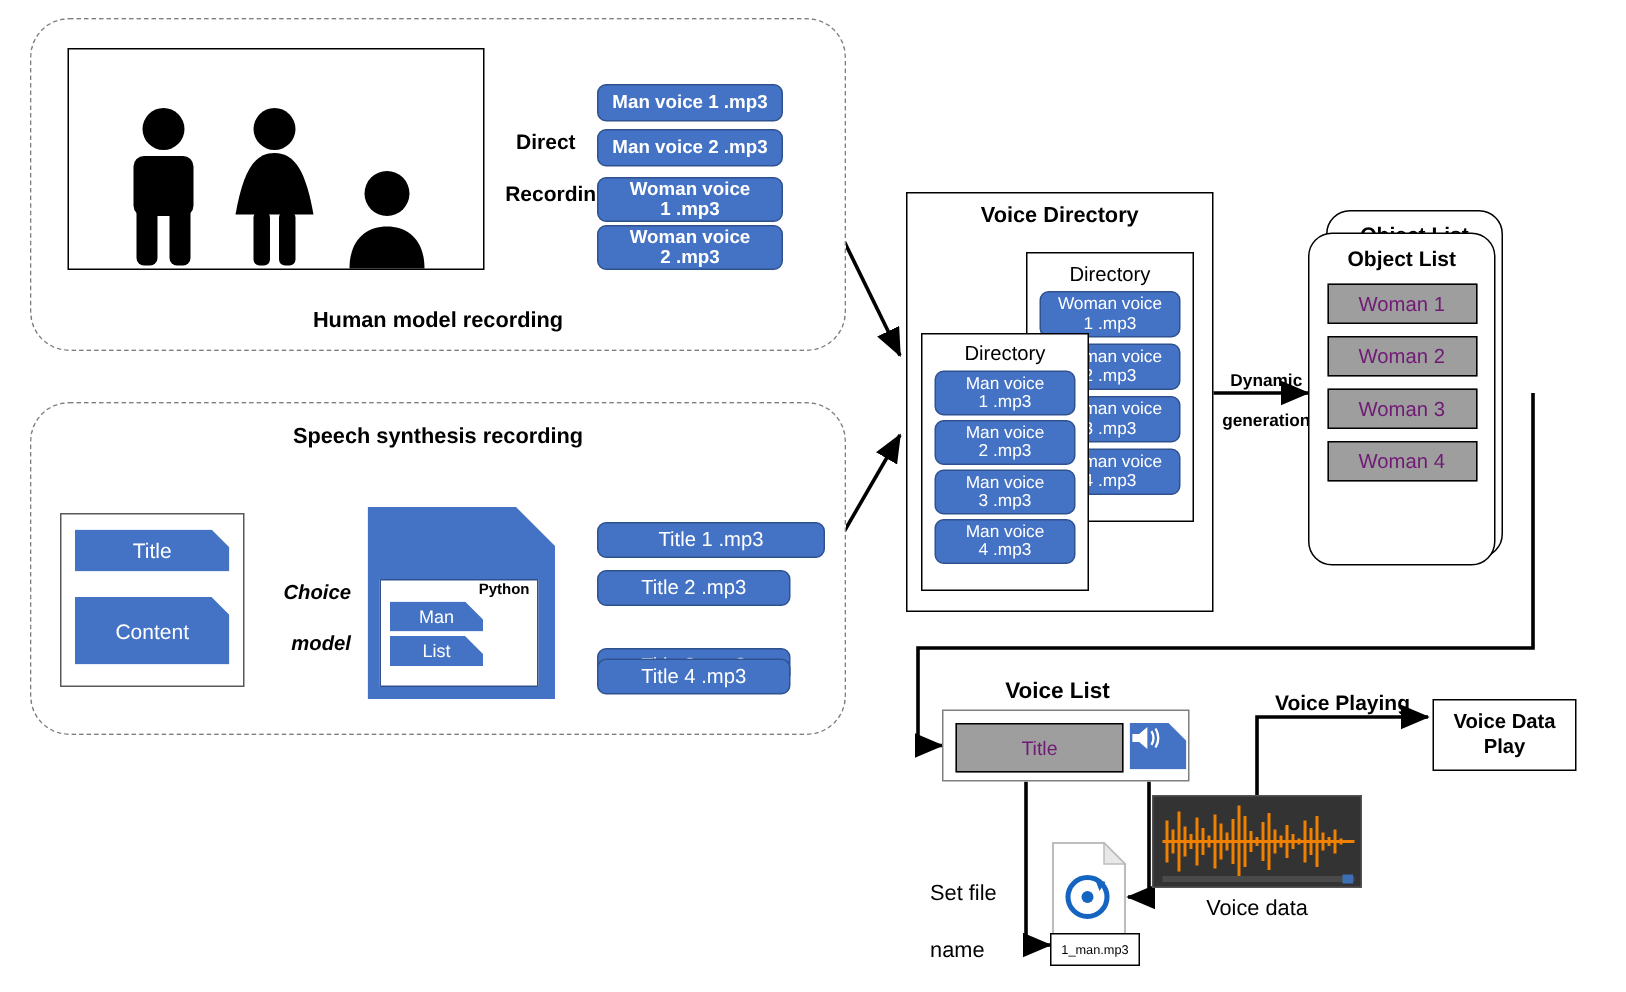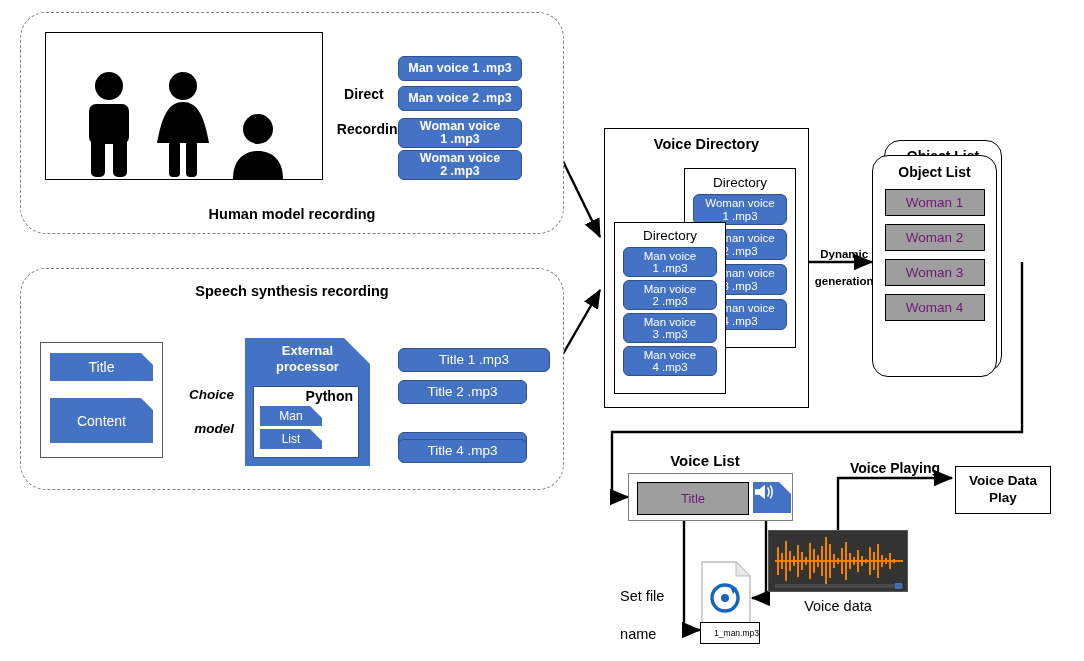--- a/index.html
+++ b/index.html
@@ -121,26 +121,22 @@
 <div class="abs rect-thin" style="left:40px;top:342px;width:123px;height:116px;border-color:#595959;"></div>
 <div class="abs folded" style="left:50px;top:353px;width:103px;height:28px;font-size:14px;">Title</div>
 <div class="abs folded" style="left:50px;top:398px;width:103px;height:45px;font-size:14px;">Content</div>
 
 <div class="lbl bold" style="left:172px;top:370px;width:62px;text-align:right;font-size:13.5px;line-height:1.25;font-style:italic;">
   <span>Choice</span><br>
   <span>model</span>
 </div>
 
 <div class="abs folded folded-lg" style="left:245px;top:338px;width:125px;height:128px;display:block;">
-  <div style="text-align:center;font-size:13px;font-weight:bold;line-height:1.2;padding-top:5px;color:#fff;">
-    <span>External</span><br>
-    <span>processor</span>
-  </div>
   <div class="abs" style="left:8px;top:48px;width:106px;height:72px;background:#fff;border:1px solid #2F528F;">
-    <div style="text-align:right;font-size:14px;font-weight:bold;color:#000;padding:1px 5px 0 0;">Python</div>
+    <div style="text-align:right;font-size:10px;font-weight:bold;color:#000;padding:1px 5px 0 0;">Python</div>
     <div class="folded" style="margin:2px auto 3px 6px;width:62px;height:20px;font-size:12px;">Man</div>
     <div class="folded" style="margin:0 auto 0 6px;width:62px;height:20px;font-size:12px;">List</div>
   </div>
 </div>
 
 <div class="abs pill" style="left:398px;top:348px;width:152px;height:24px;font-size:13.5px;">Title 1 .mp3</div>
 <div class="abs pill" style="left:398px;top:380px;width:129px;height:24px;font-size:13.5px;">Title 2 .mp3</div>
 <div class="abs pill" style="left:398px;top:409px;width:129px;height:24px;font-size:13.5px;margin-top:23px;">Title 3 .mp3</div>
 <div class="abs pill" style="left:398px;top:439px;width:129px;height:24px;font-size:13.5px;">Title 4 .mp3</div>
 
@@ -209,21 +205,21 @@
 <div class="abs" style="left:700px;top:560px;width:52px;height:66px;">
   <svg width="52" height="66" viewBox="0 0 52 66">
     <path d="M2 2 H36 L50 16 V64 H2 Z" fill="#fff" stroke="#bdbdbd" stroke-width="1.4"></path>
     <path d="M36 2 L36 16 L50 16 Z" fill="#e8e8e8" stroke="#bdbdbd" stroke-width="1"></path>
     <circle cx="25" cy="38" r="13" fill="none" stroke="#1565C0" stroke-width="3.4"></circle>
     <circle cx="25" cy="38" r="4" fill="#1565C0"></circle>
     <path d="M30 26 L37 28 L33 34 Z" fill="#1565C0"></path>
   </svg>
 </div>
 
-<div class="abs rect" style="left:700px;top:622px;width:60px;height:22px;border-width:1.2px;display:flex;align-items:center;justify-content:flex-end;">
+<div class="abs rect" style="left:700px;top:622px;width:60px;height:22px;border-width:1.2px;display:flex;align-items:center;justify-content:center;">
   <span style="font-size:8.5px;">1_man.mp3</span>
 </div>
 
 <div class="abs" style="left:768px;top:530px;width:140px;height:62px;background:#333;border:1px solid #555;overflow:hidden;">
   <svg width="140" height="62" viewBox="0 0 140 62">
     <g stroke="#F08000" stroke-width="2" stroke-linecap="butt">
       <line x1="6" y1="30" x2="134" y2="30"></line>
       <line x1="9" y1="16" x2="9" y2="44"></line>
       <line x1="13" y1="22" x2="13" y2="38"></line>
       <line x1="17" y1="10" x2="17" y2="50"></line>

